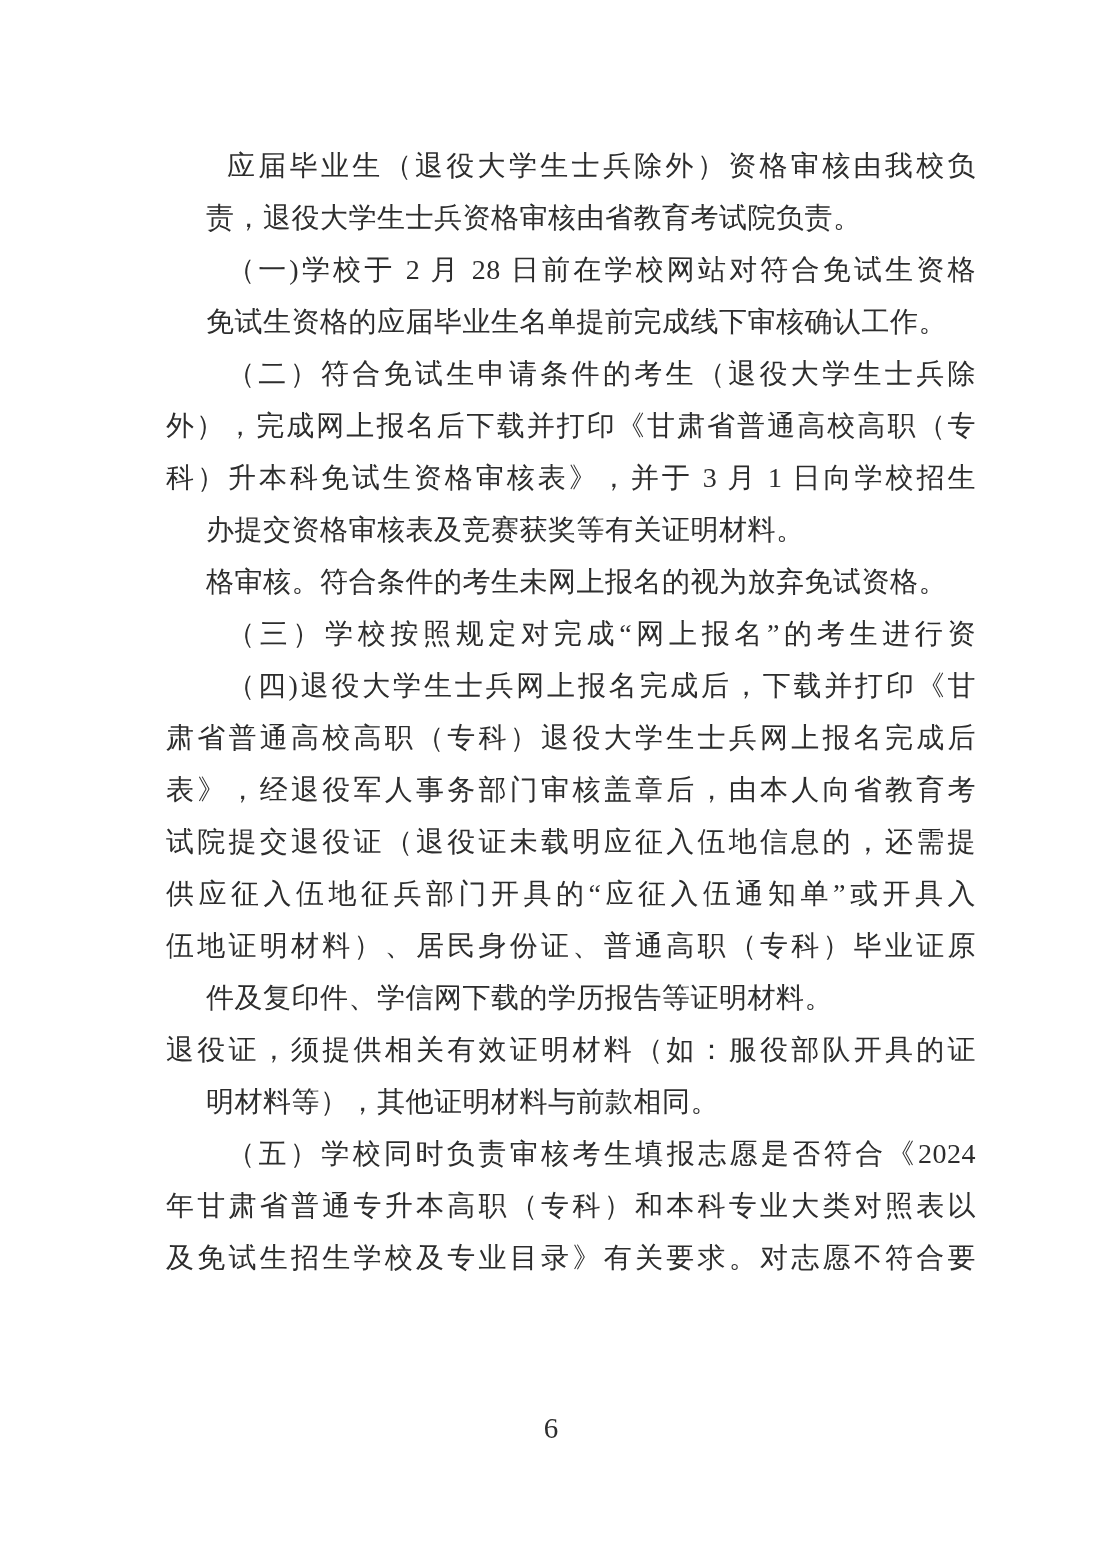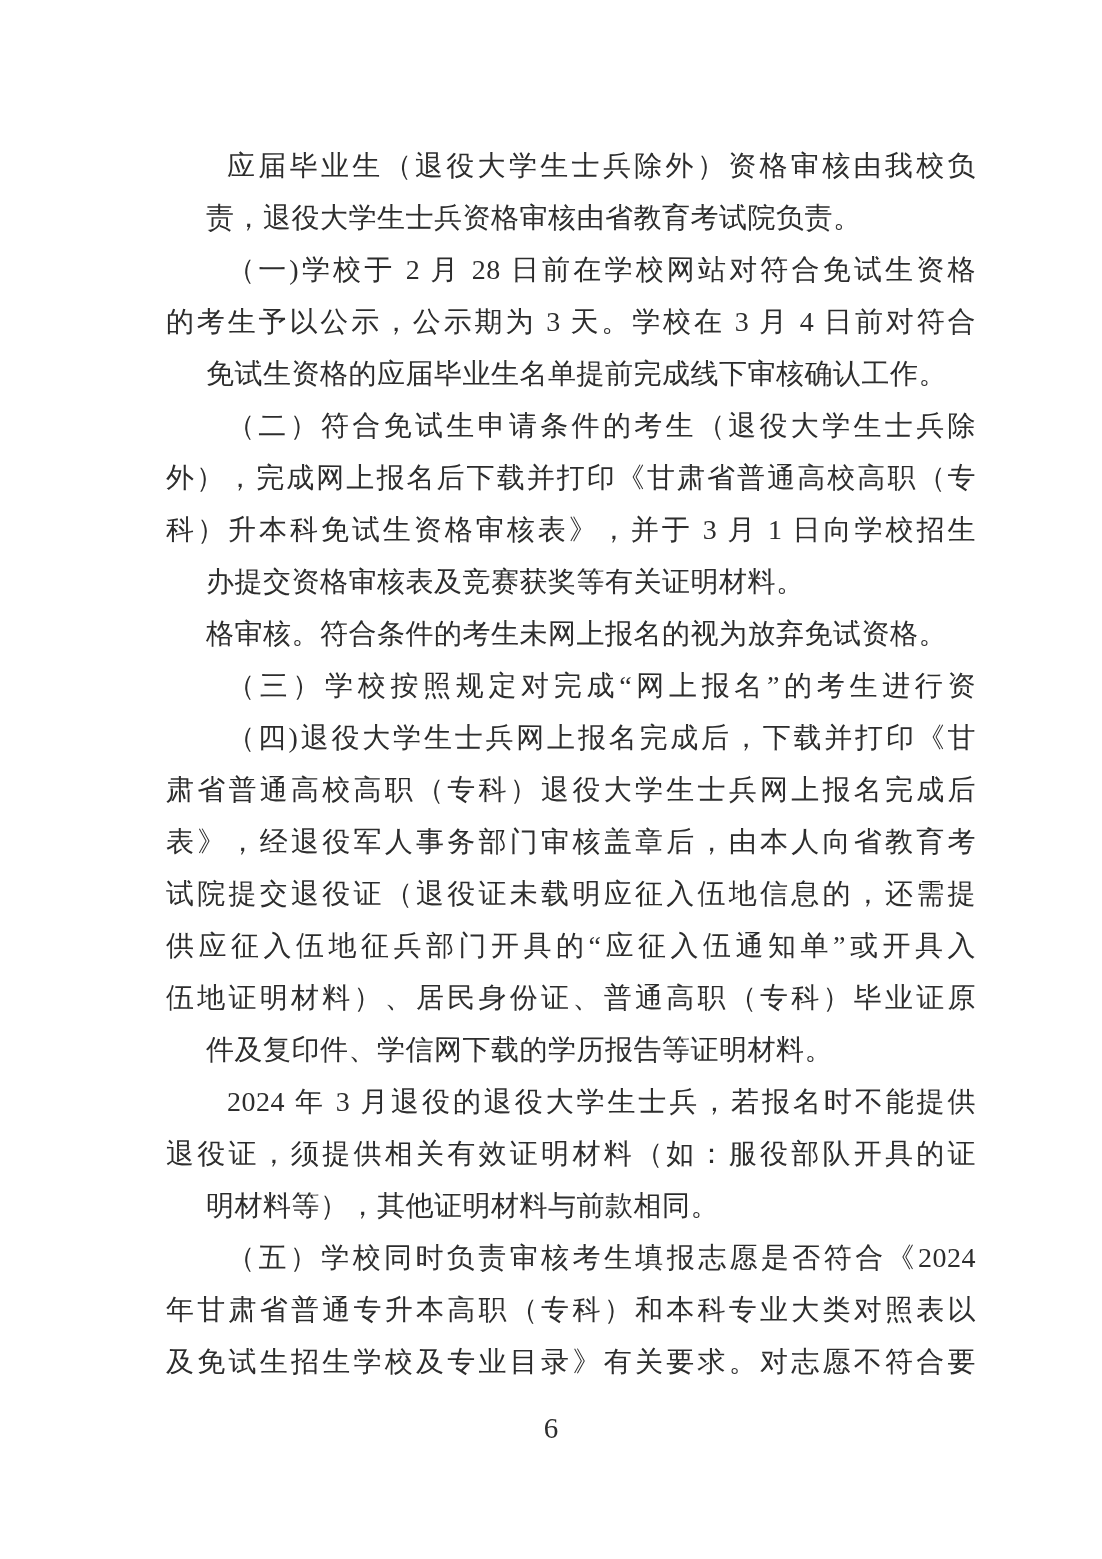--- a/index.html
+++ b/index.html
@@ -48,36 +48,34 @@
   }
 </style>
 </head>
 <body>
 
 <div class="page">
   <div class="content">
       <div class="line indent">应届毕业生（退役大学生士兵除外）资格审核由我校负</div>
       <div class="line end">责，退役大学生士兵资格审核由省教育考试院负责。</div>
       <div class="line indent">（一)学校于 2 月 28 日前在学校网站对符合免试生资格</div>
-      <div class="line">的考生予以公示，公示期为 3 天。学校在 3 月 4 日前对符合</div>
       <div class="line end">免试生资格的应届毕业生名单提前完成线下审核确认工作。</div>
       <div class="line indent">（二）符合免试生申请条件的考生（退役大学生士兵除</div>
       <div class="line">外），完成网上报名后下载并打印《甘肃省普通高校高职（专</div>
       <div class="line">科）升本科免试生资格审核表》，并于 3 月 1 日向学校招生</div>
       <div class="line end">办提交资格审核表及竞赛获奖等有关证明材料。</div>
       <div class="line end">格审核。符合条件的考生未网上报名的视为放弃免试资格。</div>
       <div class="line indent">（三）学校按照规定对完成“网上报名”的考生进行资</div>
       <div class="line indent">（四)退役大学生士兵网上报名完成后，下载并打印《甘</div>
       <div class="line">肃省普通高校高职（专科）退役大学生士兵网上报名完成后</div>
       <div class="line">表》，经退役军人事务部门审核盖章后，由本人向省教育考</div>
       <div class="line">试院提交退役证（退役证未载明应征入伍地信息的，还需提</div>
       <div class="line">供应征入伍地征兵部门开具的“应征入伍通知单”或开具入</div>
       <div class="line">伍地证明材料）、居民身份证、普通高职（专科）毕业证原</div>
       <div class="line end">件及复印件、学信网下载的学历报告等证明材料。</div>
-      <div class="line indent">2024 年 3 月退役的退役大学生士兵，若报名时不能提供</div>
       <div class="line">退役证，须提供相关有效证明材料（如：服役部队开具的证</div>
       <div class="line end">明材料等），其他证明材料与前款相同。</div>
       <div class="line indent">（五）学校同时负责审核考生填报志愿是否符合《2024</div>
       <div class="line">年甘肃省普通专升本高职（专科）和本科专业大类对照表以</div>
       <div class="line">及免试生招生学校及专业目录》有关要求。对志愿不符合要</div>
     </div>
 
   <div class="page-number">6</div>
 </div>
 

